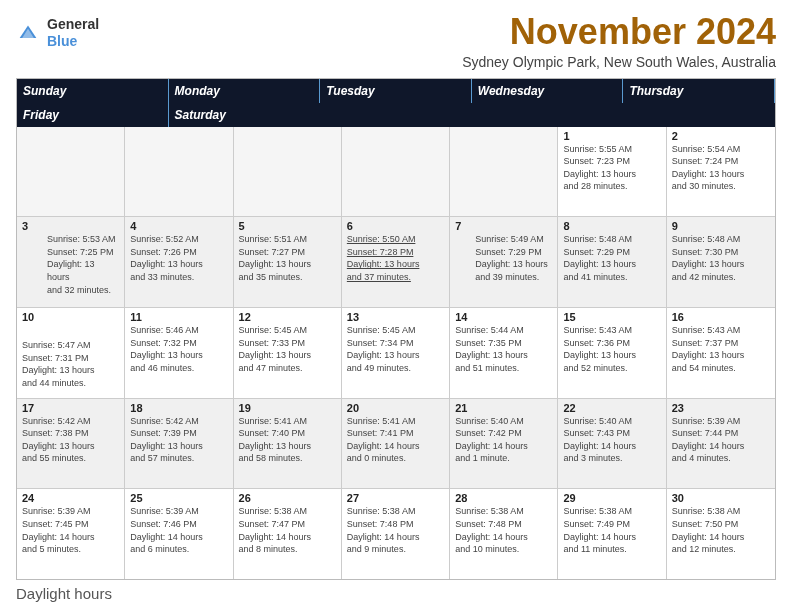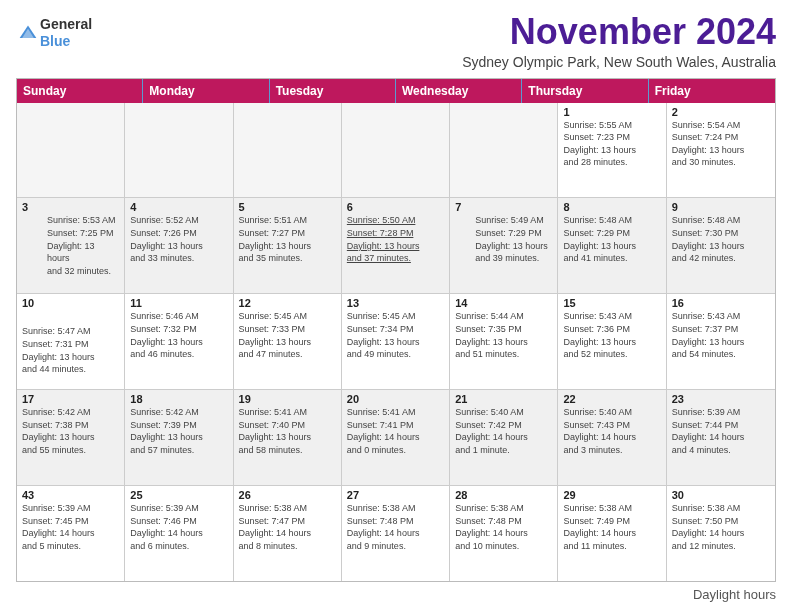--- a/index.html
+++ b/index.html
@@ -19,21 +19,21 @@
     }
     .header {
       display: flex;
       align-items: flex-start;
       justify-content: space-between;
       margin-bottom: 2px;
     }
     .logo {
       display: flex;
       align-items: center;
-      gap: 2px;
+      gap: 9px;
       margin-top: 4px;
       justify-content: center;
     }
     .logo-text {
       font-size: 14px;
       font-weight: bold;
       line-height: 1.2;
     }
     .logo-general { color: #333; }
     .logo-blue { color: #4a90d9; }
@@ -41,39 +41,40 @@
       width: 20px;
       height: 20px;
       margin-left: 2px;
     }
     .title-block {
       text-align: right;
     }
     .month-title {
       font-size: 36px;
       font-weight: bold;
-      color: #4c1d95;
+      color: #a16207;
       line-height: 1.1;
     }
     .subtitle {
       font-size: 14px;
       color: #444;
       margin-top: 2px;
     }
     .calendar {
       flex: 1;
       display: flex;
       flex-direction: column;
       border: 1px solid #bbb;
       margin-top: 6px;
     }
     .cal-header {
       display: grid;
-      grid-template-columns: repeat(6, 1fr);
-      background: #be185d;
+      grid-template-columns: repeat(5, 1fr);
+      background: #0f172a;
+      font-style: italic;
     }
     .cal-header-cell {
       color: #fff;
       font-size: 12px;
       font-weight: bold;
       padding: 5px 6px;
       text-align: left;
       border-right: 1px solid #5a9ad0;
     }
     .cal-header-cell:last-child { border-right: none; }
@@ -107,24 +108,24 @@
       color: #222;
       display: block;
       margin-bottom: 1px;
     }
     .day-info {
       font-size: 9px;
       color: #444;
       line-height: 1.4;
     }
     .footer {
-      font-size: 13px;
+      font-size: 15px;
       color: #555;
       margin-top: 5px;
-      text-align: right;
+      text-align: left;
     }
   </style>
 </head>
 <body>
 
 <div class="page">
   <div class="header">
     <div class="logo">
       <svg class="logo-icon" viewBox="0 0 24 24">
         <polygon points="12,3 22,18 2,18" fill="#4a90d9"></polygon>
@@ -142,20 +143,21 @@
   </div>
 
   <div class="calendar">
     <div class="cal-header">
     <div class="cal-header-cell">Sunday</div>
         <div class="cal-header-cell">Monday</div>
         <div class="cal-header-cell">Tuesday</div>
         <div class="cal-header-cell">Wednesday</div>
         <div class="cal-header-cell">Thursday</div>
         <div class="cal-header-cell">Friday</div>
+        <div class="cal-header-cell">Saturday</div>
       </div>
     <div class="cal-body">
     <div class="cal-row">
           <div class="cal-cell empty"></div>
           <div class="cal-cell empty"></div>
           <div class="cal-cell empty"></div>
           <div class="cal-cell empty"></div>
           <div class="cal-cell empty"></div>
           <div class="cal-cell">
             <span class="day-num">1</span>
@@ -320,21 +322,21 @@
           <div class="cal-cell shaded">
             <span class="day-num">23</span>
             <div class="day-info" style="white-space: pre-line;">Sunrise: 5:39 AM
 Sunset: 7:44 PM
 Daylight: 14 hours
 and 4 minutes.</div>
           </div>
         </div>
         <div class="cal-row">
           <div class="cal-cell">
-            <span class="day-num">43</span>
+            <span class="day-num">24</span>
             <div class="day-info" style="white-space: pre-line;">Sunrise: 5:39 AM
 Sunset: 7:45 PM
 Daylight: 14 hours
 and 5 minutes.</div>
           </div>
           <div class="cal-cell">
             <span class="day-num">25</span>
             <div class="day-info" style="white-space: pre-line;">Sunrise: 5:39 AM
 Sunset: 7:46 PM
 Daylight: 14 hours

